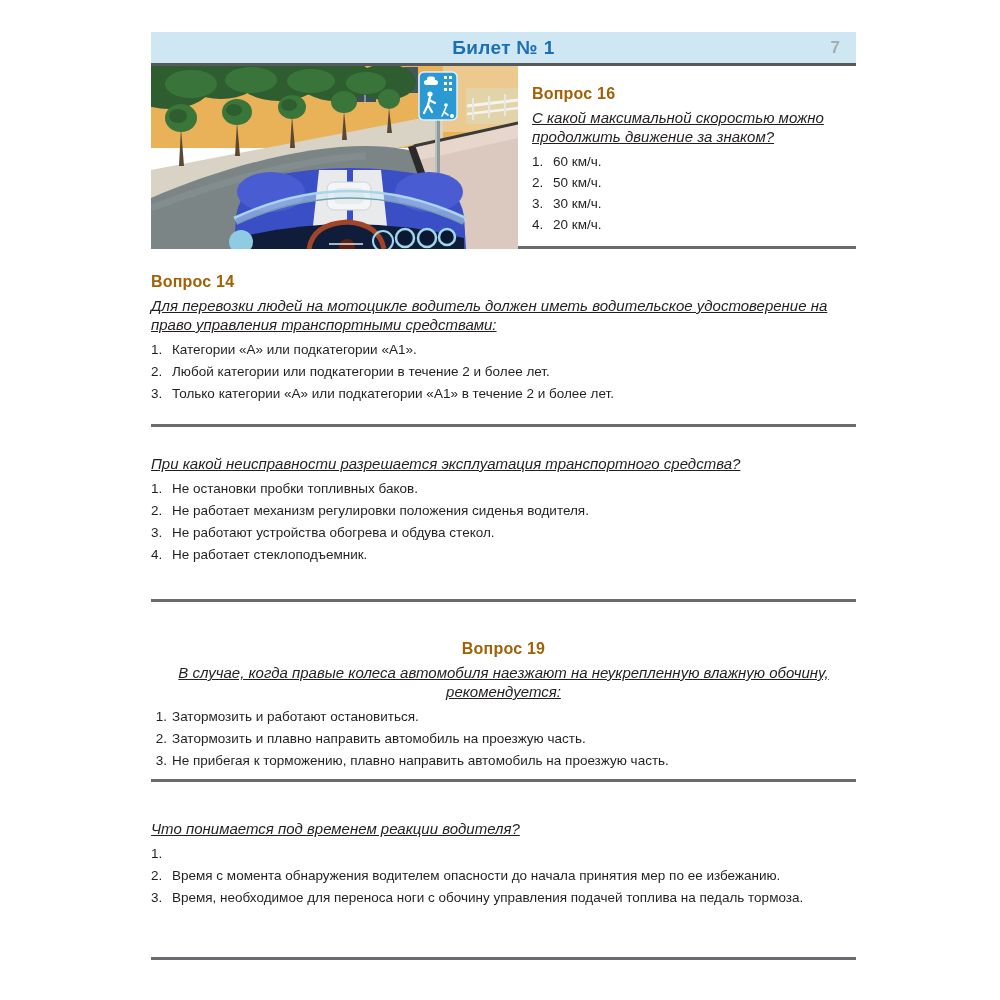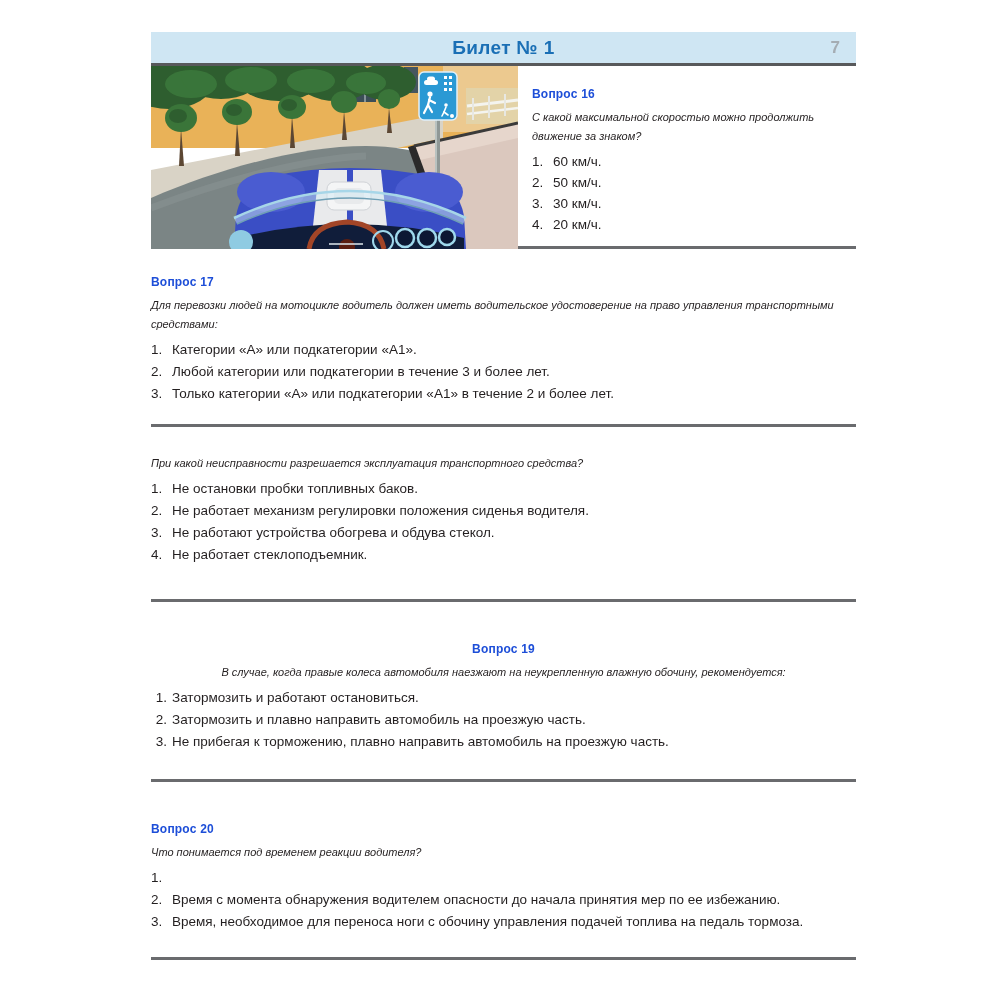--- a/index.html
+++ b/index.html
@@ -18,25 +18,25 @@
   }
   .page-number{
     position:absolute;right:16px;top:6px;
     color:#a5adb3;font-weight:bold;font-size:17px;
   }
   .scene{
     position:absolute;left:151px;top:66px;width:367px;height:183px;overflow:hidden;
   }
   .scene svg{display:block;}
   .question h2{
-    margin:0 0 4px 0;font-size:12px;line-height:20px;color:#1d4ed8;
+    margin:0 0 4px 0;font-size:16px;line-height:20px;color:#a16207;
     font-weight:bold;letter-spacing:.2px;
   }
   .qtext{
-    font-style:italic;margin:0 0 5px 0;font-size:11px;line-height:19px;
+    font-style:italic;margin:0 0 5px 0;font-size:15px;line-height:19px;text-decoration:underline;
   }
   .opt{display:flex;font-size:13.5px;line-height:22px;}
   .opt .num{flex:0 0 21px;}
   .q16{position:absolute;left:532px;top:84px;width:322px;}
   .q16 .opt{line-height:21px;}
   .qmain{position:absolute;left:151px;width:705px;}
   .q17{top:272px;}
   .q18{top:454px;}
   .q19{top:639px;text-align:center;}
   .q20{top:819px;}
@@ -206,29 +206,29 @@
       <span class="num">3.</span>
       <span>30 км/ч.</span>
     </div>
   <div class="opt">
       <span class="num">4.</span>
       <span>20 км/ч.</span>
     </div>
 </section>
 
 <section class="question qmain q17">
-  <h2>Вопрос 17</h2>
+  <h2>Вопрос 14</h2>
   <p class="qtext">Для перевозки людей на мотоцикле водитель должен иметь водительское удостоверение на право управления транспортными средствами:</p>
   <div class="opt">
       <span class="num">1.</span>
       <span>Категории «А» или подкатегории «А1».</span>
     </div>
   <div class="opt">
       <span class="num">2.</span>
-      <span>Любой категории или подкатегории в течение 3 и более лет.</span>
+      <span>Любой категории или подкатегории в течение 2 и более лет.</span>
     </div>
   <div class="opt">
       <span class="num">3.</span>
       <span>Только категории «А» или подкатегории «А1» в течение 2 и более лет.</span>
     </div>
 </section>
 
 <div class="divider div-1"></div>
 
 <section class="question qmain q18">
@@ -266,21 +266,20 @@
     </div>
   <div class="opt">
       <span class="num">3.</span>
       <span>Не прибегая к торможению, плавно направить автомобиль на проезжую часть.</span>
     </div>
 </section>
 
 <div class="divider div-3"></div>
 
 <section class="question qmain q20">
-  <h2>Вопрос 20</h2>
   <p class="qtext">Что понимается под временем реакции водителя?</p>
   <div class="opt">
       <span class="num">1.</span>
     </div>
   <div class="opt">
       <span class="num">2.</span>
       <span>Время с момента обнаружения водителем опасности до начала принятия мер по ее избежанию.</span>
     </div>
   <div class="opt">
       <span class="num">3.</span>

